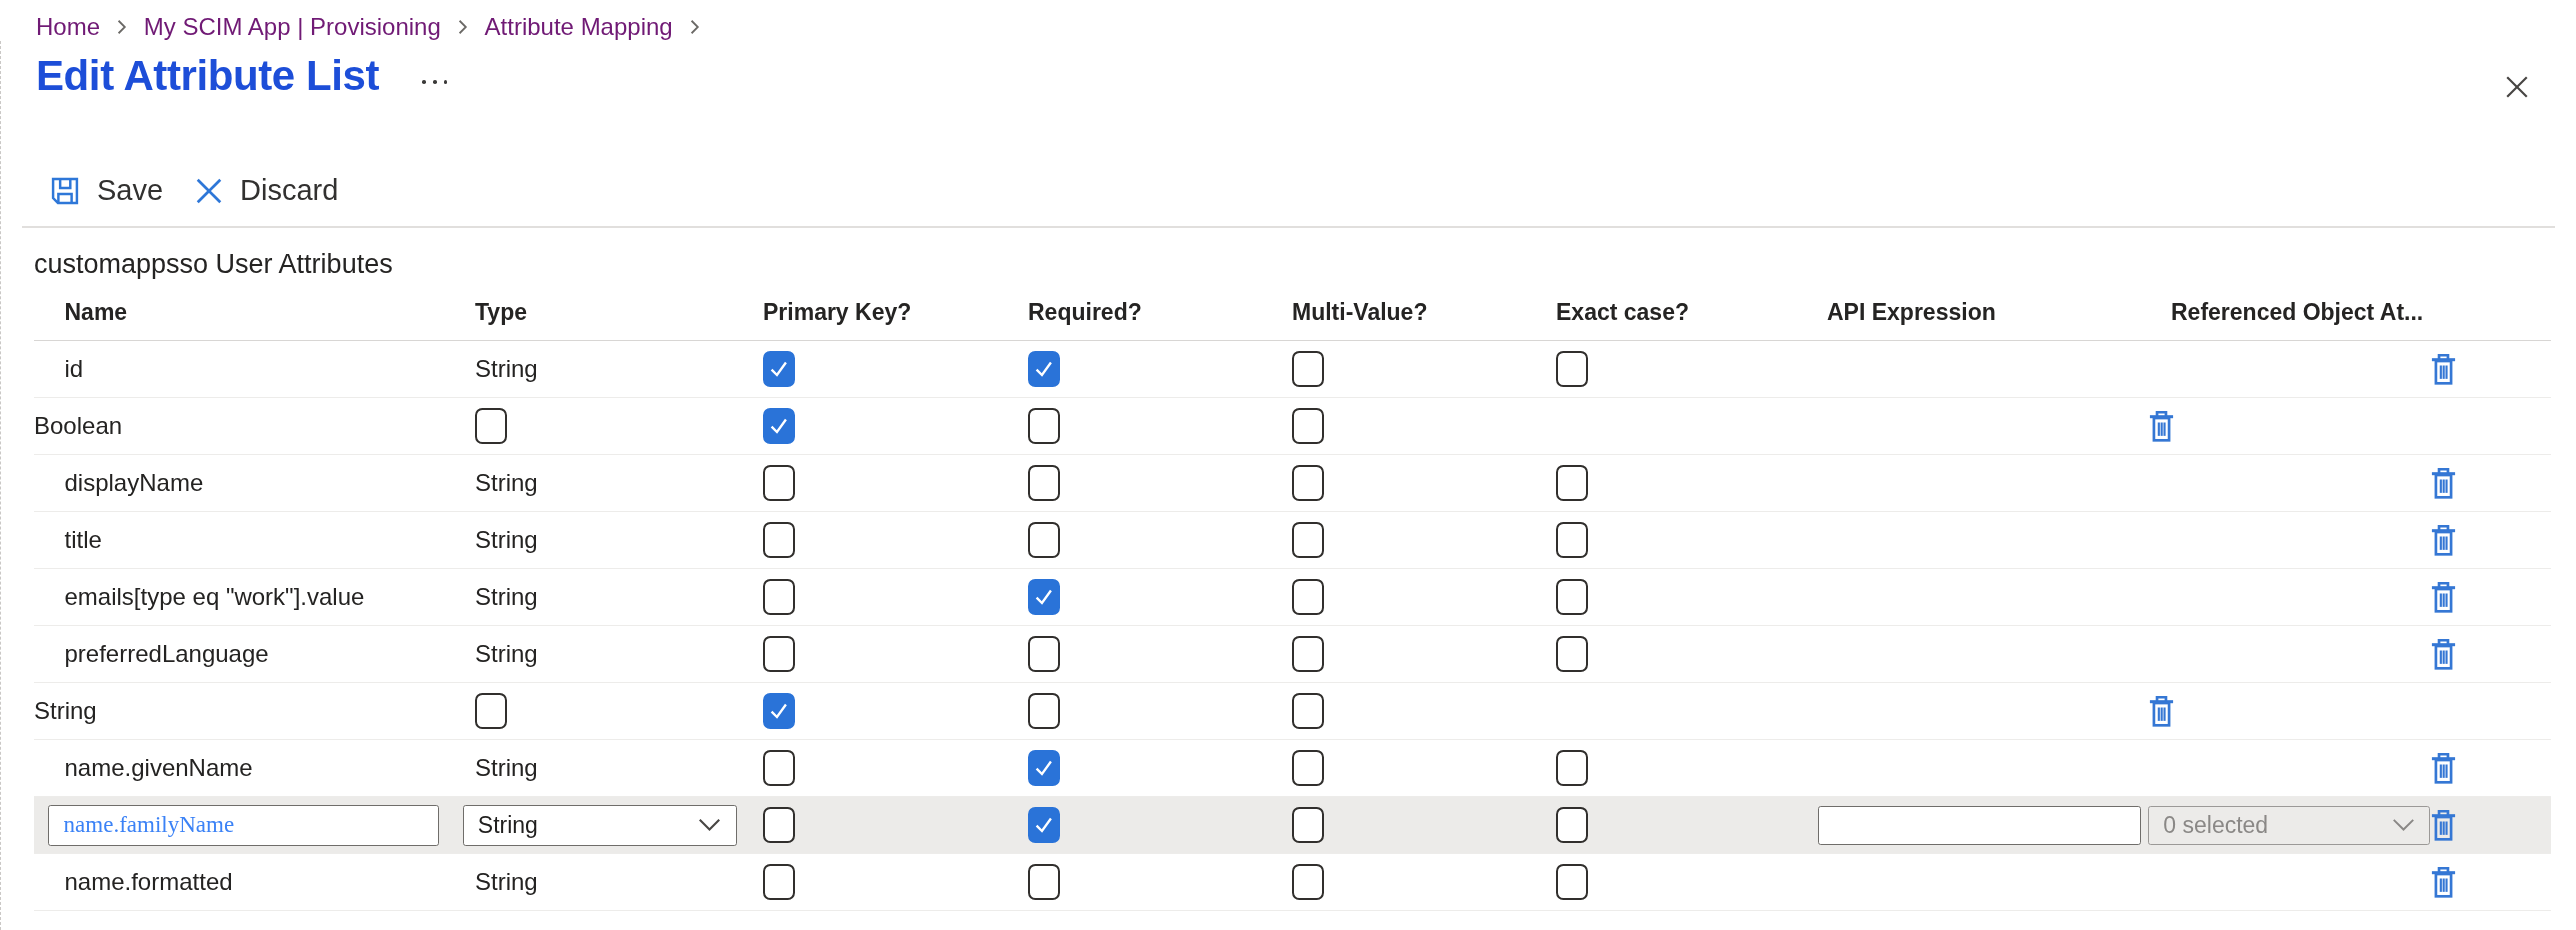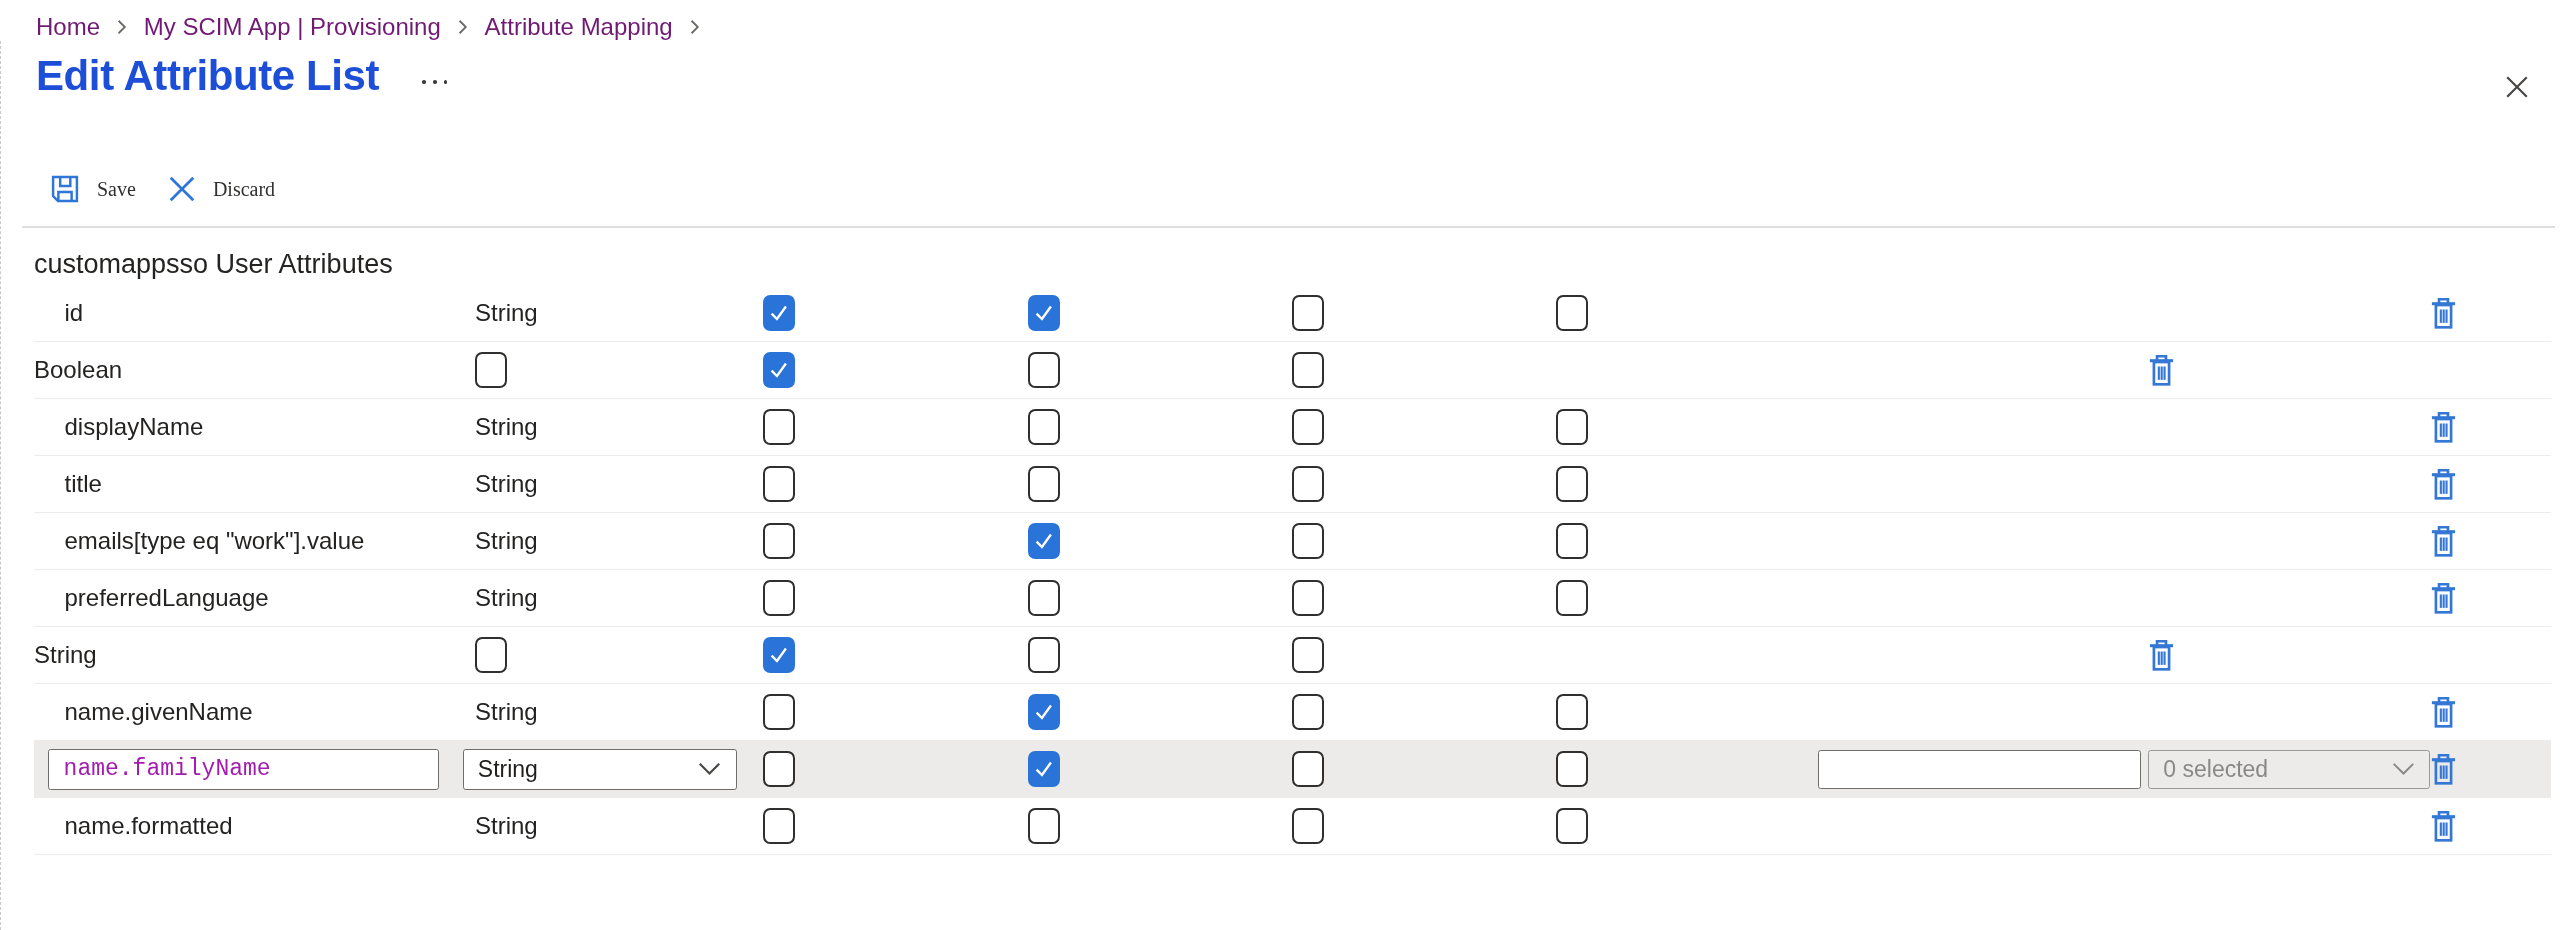--- a/index.html
+++ b/index.html
@@ -18,21 +18,21 @@
 
   
   .title-row { position:absolute; left:36px; top:52px; display:flex; align-items:center; }
   .page-title { font-size:42px; font-weight:700; color:#1d4ed8; letter-spacing:-0.4px; }
   .more-btn { margin-left:43px; margin-top:12.5px; display:flex; align-items:center; gap:7.2px; cursor:pointer; }
   .more-btn i { width:3.6px; height:3.6px; border-radius:50%; background:#3b3a39; display:block; }
   .close-btn { position:absolute; right:47px; top:75px; cursor:pointer; line-height:0; }
 
   
   .toolbar { position:absolute; left:50px; top:174px; display:flex; align-items:center; gap:32px; }
-  .toolbar-btn { display:flex; align-items:center; gap:17px; font-size:20px; color:#323130; cursor:pointer;font-family:Liberation Serif, serif; }
+  .toolbar-btn { display:flex; align-items:center; gap:17px; font-size:29px; color:#323130; cursor:pointer; }
   .toolbar-divider { position:absolute; left:21.5px; right:21.5px; top:226px; height:1.8px; background:#e1dfdd; }
 
   
   .section-heading { position:absolute; left:34px; top:249px; font-size:27px; font-weight:400; color:#252423; }
 
   
   .attr-table { position:absolute; left:34px; top:285px; width:2517px; }
   .tgrid { display:grid; grid-template-columns:441px 288px 265px 264px 264px 262px 330px 282px 1fr; align-items:center; }
   .thead { height:56px; font-size:23px; font-weight:700; color:#252423; border-bottom:1.8px solid #d8d6d4; }
   .thead .hc-name { padding-left:30.5px; }
@@ -45,21 +45,21 @@
 
   
   .checkbox { width:32px; height:36px; border:2.7px solid #312f2d; border-radius:7.2px; background:#fff;
               display:inline-flex; align-items:center; justify-content:center; cursor:pointer; }
   .checkbox svg { display:none; }
   .checkbox.checked { background:#2a73d8; border-color:#2a73d8; }
   .checkbox.checked svg { display:block; }
 
   
   .text-input { height:41px; border:1.8px solid #6f6d6a; border-radius:2.7px; background:#fff;
-                font-family:Liberation Mono, monospace; font-size:23px; color:#a21caf; padding:0 14.3px; outline:none; }
+                font-family:Liberation Serif, serif; font-size:23px; color:#3b82f6; padding:0 14.3px; outline:none; }
   .name-input { margin-left:14.3px; width:391px; }
   .api-input { width:323px; height:39px; }
   .select { height:41px; border:1.8px solid #6f6d6a; border-radius:2.7px; background:#fff;
             display:inline-flex; align-items:center; justify-content:space-between; padding:0 14.3px; cursor:pointer; }
   .type-select { margin-left:-12.5px; width:274px; font-size:23px; color:#201f1e; }
   .ref-select { width:298px; height:39px; background:transparent; border:1.8px solid #9b9997; color:#8a8886; font-size:23px;text-align:right; }
   .trash-btn { line-height:0; cursor:pointer; }
 </style>
 </head>
 <body>
@@ -118,20 +118,31 @@
       <line x1="28" y1="3" x2="3" y2="28" stroke="#2e77d8" stroke-width="3"></line>
     </svg>
     <span>Discard</span>
   </div>
 </div>
 <div class="toolbar-divider"></div>
 
 <h2 class="section-heading">customappsso User Attributes</h2>
 
 <div class="attr-table">
+  <div class="tgrid thead">
+    <div class="hc-name">Name</div>
+    <div class="hc-type">Type</div>
+    <div class="hc-pk">Primary Key?</div>
+    <div class="hc-req">Required?</div>
+    <div class="hc-multi">Multi-Value?</div>
+    <div class="hc-exact">Exact case?</div>
+    <div class="hc-api">API Expression</div>
+    <div class="hc-ref">Referenced Object At...</div>
+    <div></div>
+  </div>
   <div id="table-body">
       <div class="tgrid trow">
     <div class="cell name-cell">
       <span class="cell-text js-name-text">id</span>
 
     </div>
     <div class="cell type-cell">
       <span class="cell-text js-type-text">String</span>
 
     </div>

